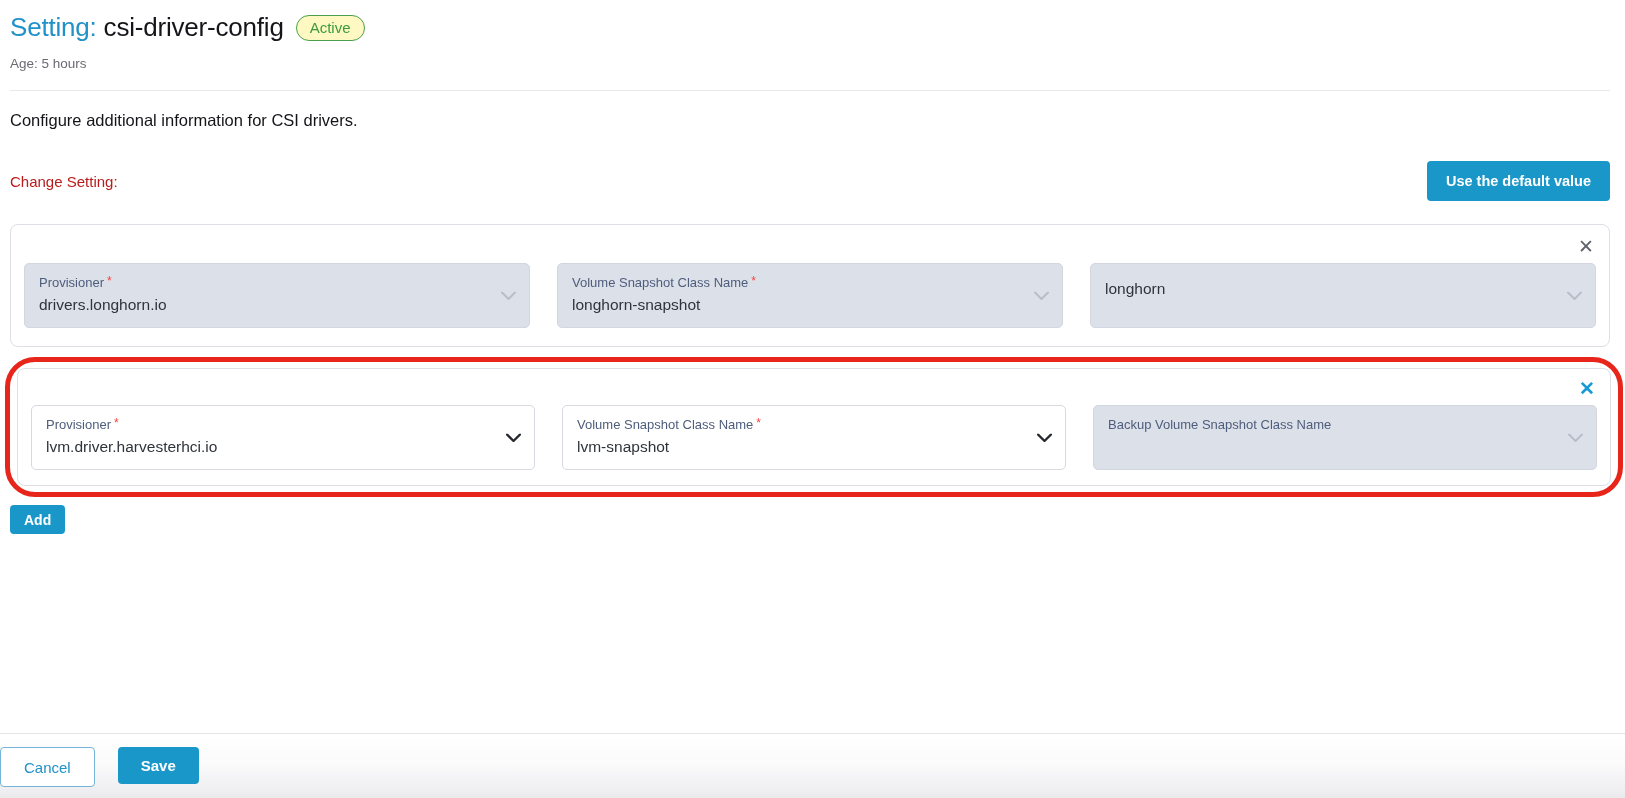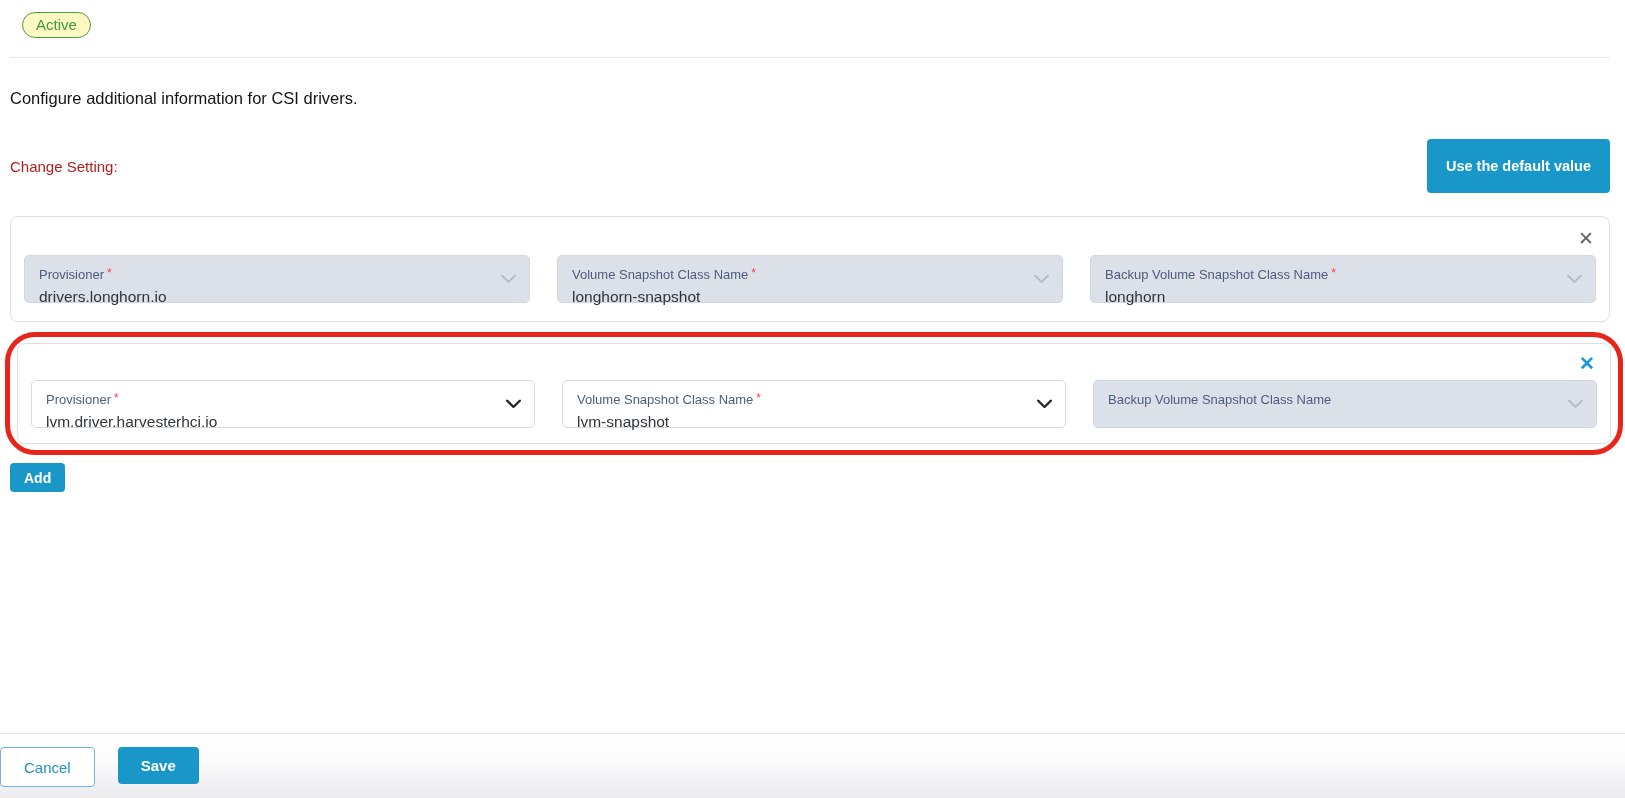--- a/index.html
+++ b/index.html
@@ -17,46 +17,46 @@
   .title-prefix { color:#2191c9; }
   .title-name { color:#141419; margin-left:7px; }
   .status-badge {
     display:inline-block; margin-left:12px; padding:2px 13px 3px;
     border:1px solid #4b9e4b; border-radius:13px;
     color:#3f9a3f; font-size:15px; line-height:19px; background:#fef9c3;
   }
   .age-line { margin-top:13px; font-size:13.5px; color:#6a6a72; }
   .top-divider { border:none; border-top:1px solid #e8e8ec; margin:19px 0 0; }
 
-  .description { margin-top:31px; font-size:16.5px; color:#141419; }
+  .description { margin-top:20px; font-size:16.5px; color:#141419; }
 
   
   .change-row { margin-top:31px; display:flex; align-items:center; justify-content:space-between; }
   .change-label { font-size:15px; color:#b91c1c; }
   .btn { cursor:pointer; user-select:none; }
   .btn-primary {
     background:#1a97c9; color:#ffffff; border:none; border-radius:4px;
     font-weight:bold; font-size:14.5px; font-family:"Liberation Sans", sans-serif;
   }
-  .btn-default-value { height:54px; padding:0 19px; }
+  .btn-default-value { height:40px; padding:0 19px; }
 
   
   .entry-box {
     background:#fff; border:1px solid #dcdfe6; border-radius:8px;
     padding:8px 13px 18px;
   }
   .entry-1 { margin-top:23px; }
   .close-row { display:flex; justify-content:flex-end; height:26px; align-items:center; }
   .close-x { font-size:19px; line-height:19px; padding:0 2px; cursor:pointer; }
   .close-gray { color:#61656b; }
   .close-blue { color:#1a9ad4; font-weight:bold; }
 
   .fields-grid { display:grid; grid-template-columns:1fr 1fr 1fr; column-gap:27px; margin-top:4px; }
   .field {
-    position:relative; height:48px; border-radius:5px; padding:11px 42px 0 14px;
+    position:relative; height:65px; border-radius:5px; padding:11px 42px 0 14px;
   }
   .field.disabled { background:#dce0e9; border:1px solid #d2d6e0; }
   .field.enabled  { background:#ffffff; border:1px solid #d6d9e0; }
   .f-label { font-size:13px; color:#4e5d7c; line-height:16px; white-space:nowrap; }
   .req { color:#f64545; font-size:12px; margin-left:3px; position:relative; top:-2px; }
   .f-value { font-size:15.5px; color:#2f343c; margin-top:5px; white-space:nowrap; }
   .chevron { position:absolute; right:13px; top:50%; transform:translateY(-50%); }
   .chevron svg { display:block; }
 
   
@@ -84,22 +84,27 @@
   }
   .btn-save { height:37px; padding:0 23px; font-size:15px; }
 </style>
 </head>
 <body>
 
 <div class="page">
 
   
   <div class="title-row">
+    <h1 class="page-title" style="margin:0; display:flex; align-items:center;">
+      <span class="title-prefix">Setting:</span>
+      <span class="title-name">csi-driver-config</span>
+    </h1>
     <span class="status-badge">Active</span>
   </div>
+  <div class="age-line">Age: 5 hours</div>
   <hr class="top-divider">
 
   
   <div class="description">Configure additional information for CSI drivers.</div>
 
   
   <div class="change-row">
     <span class="change-label">Change Setting:</span>
     <button class="btn btn-primary btn-default-value">Use the default value</button>
   </div>
@@ -126,23 +131,20 @@
           <span>Volume Snapshot Class Name</span><span class="req">*</span>
         </div>
         <div class="f-value">longhorn-snapshot</div>
         <span class="chevron">
           <svg width="15" height="9" viewBox="0 0 15 9">
               <polyline points="1,1 7.5,7.5 14,1" fill="none" stroke="#b7bdc9" stroke-width="2" stroke-linecap="round" stroke-linejoin="round"></polyline>
             </svg>
         </span>
       </div>
       <div class="field disabled">
-        <div class="f-label">
-          <span>Backup Volume Snapshot Class Name</span><span class="req">*</span>
-        </div>
         <div class="f-value">longhorn</div>
         <span class="chevron">
           <svg width="15" height="9" viewBox="0 0 15 9">
               <polyline points="1,1 7.5,7.5 14,1" fill="none" stroke="#b7bdc9" stroke-width="2" stroke-linecap="round" stroke-linejoin="round"></polyline>
             </svg>
         </span>
       </div>
     </div>
   </div>
 

